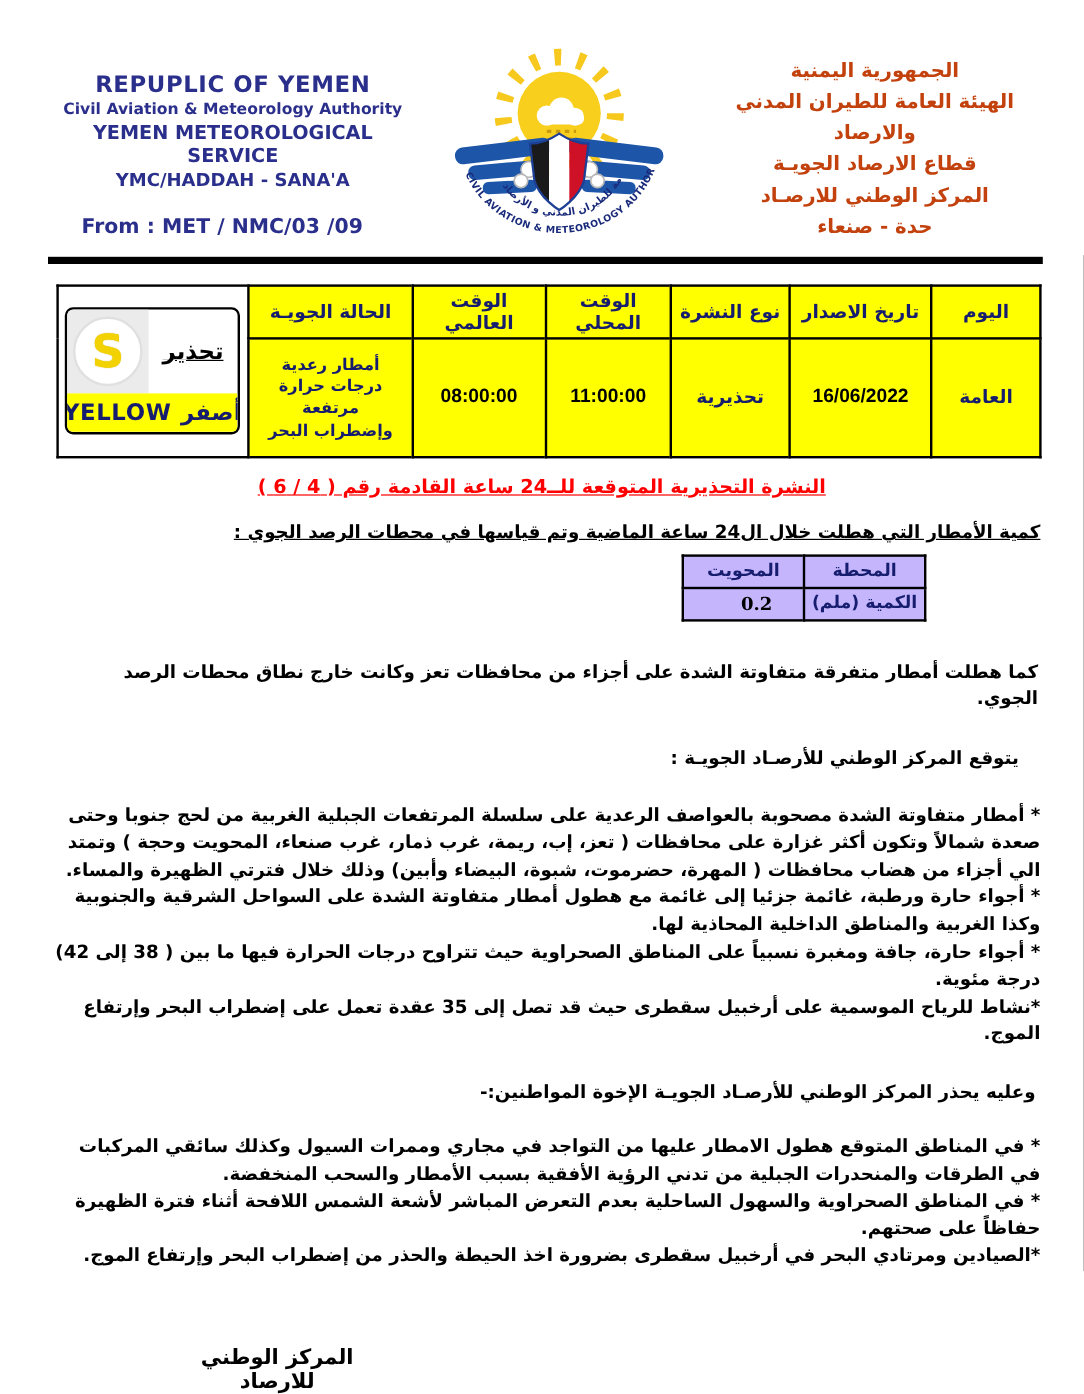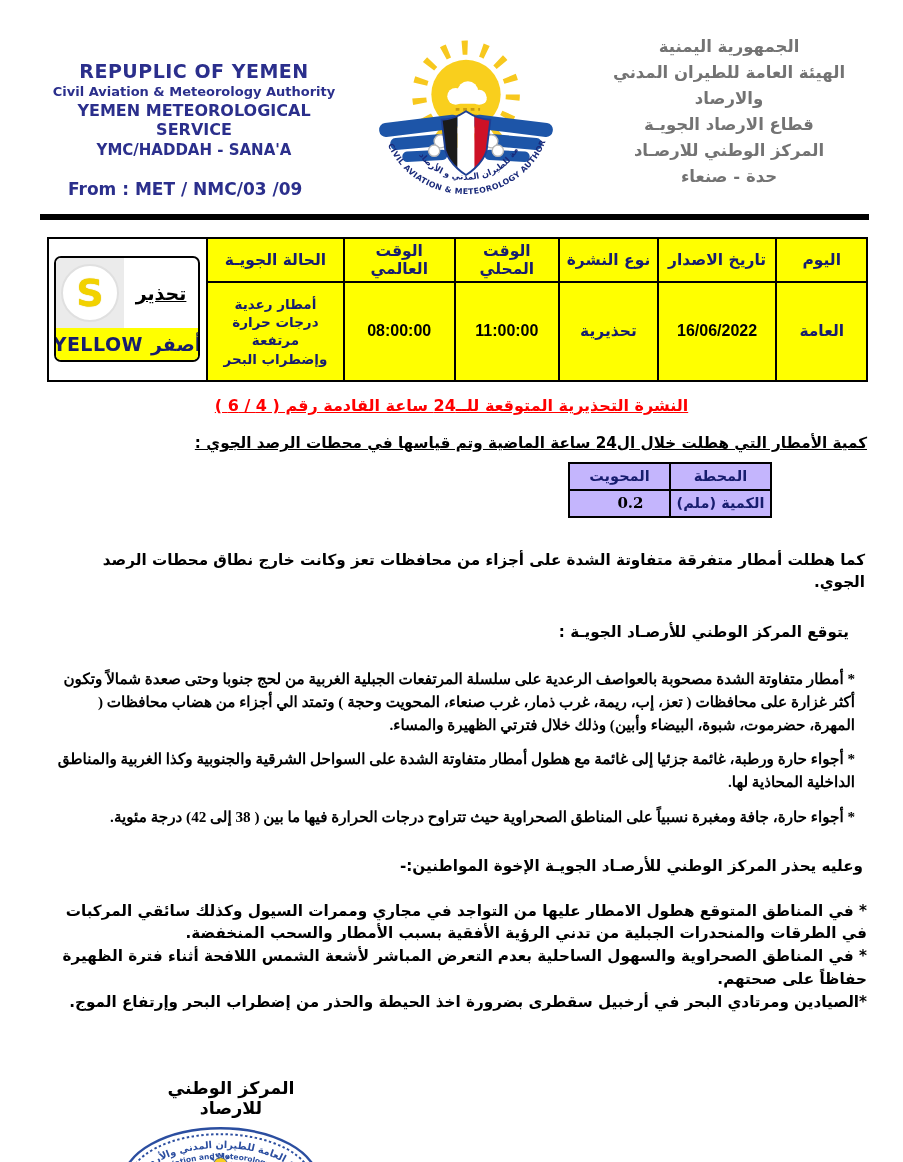--- a/index.html
+++ b/index.html
@@ -11,21 +11,21 @@
   }
   
   .header { display:flex; padding:26px 28px 0 40px; align-items:flex-start; }
   .hdr-left { width:308px; text-align:center; color:#2b2f8c; margin-top:34px; }
   .hdr-left .l1 { font-size:19px; letter-spacing:.5px; }
   .hdr-left .l2 { font-size:13px; margin-top:2px; }
   .hdr-left .l3 { font-size:16px; margin-top:2px; }
   .hdr-left .l4 { font-size:15px; margin-top:2px; }
   .hdr-from { text-align:left; font-size:17px; margin:20px 0 0 28px; color:#2b2f8c; }
   .hdr-logo { flex:1; display:flex; justify-content:center; margin-top:2px; }
-  .hdr-right { width:292px; text-align:center; color:#737373; margin-top:8px;
+  .hdr-right { width:292px; text-align:center; color:#c2410c; margin-top:20px;
                font-size:16.5px; line-height:26px; direction:rtl; }
   .rule { height:6px; background:#000; margin:10px 34px 0 40px; }
   
   .wtable-wrap { margin:17px 35px 0 47px; }
   table.wtable { border-collapse:collapse; direction:rtl; width:821px; table-layout:fixed; }
   table.wtable th, table.wtable td {
     border:2.5px solid #000; background:#ffff00; text-align:center; vertical-align:middle;
     font-weight:bold;
   }
   table.wtable th { height:44px; font-size:15.5px; color:#171d6e; }
@@ -54,21 +54,21 @@
   .stable-wrap { direction:rtl; padding-right:131px; margin-top:7px; }
   table.stable { border-collapse:collapse; direction:rtl; }
   table.stable td { border:2.5px solid #000; background:#c4b5fd; width:101px; height:27px;
                     text-align:center; font-size:14.5px; color:#171d6e; font-weight:bold; }
   table.stable td.num { color:#000; font-family:"DejaVu Serif","Liberation Serif",serif; font-size:15px;padding-left:22px; }
   
   .body-txt { direction:rtl; text-align:right; font-size:15.2px; line-height:1.5; }
   .note { padding:0 38px 0 48px; margin-top:31px; }
   .intro { padding:0 54px 0 48px; margin-top:27px; }
   .items { padding:0 36px 0 40px; margin-top:24px; }
-  .items p { margin:12px;font-family:Liberation Serif, serif; }
+  .items p { margin:0; }
   .warn-intro { padding:0 40px 0 48px; margin-top:26px; }
   .warn-items { padding:0 36px 0 40px; margin-top:22px; }
   
   .footer-sig { margin:64px 0 0 136px; font-size:17.5px; width:190px; text-align:center; }
   .stamp-wrap { margin:4px 0 0 118px; width:205px; }
 </style>
 </head>
 <body>
 
 <div class="page">
@@ -218,20 +218,21 @@
   </div>
 
   <p class="body-txt note">كما هطلت أمطار متفرقة متفاوتة الشدة على أجزاء من محافظات تعز وكانت خارج نطاق محطات الرصد الجوي.</p>
 
   <p class="body-txt intro">يتوقع المركز الوطني للأرصـاد الجويـة :</p>
 
   <div class="body-txt items">
     <p>* أمطار متفاوتة الشدة مصحوبة  بالعواصف الرعدية على سلسلة المرتفعات الجبلية الغربية  من لحج جنوبا وحتى صعدة شمالاً وتكون أكثر غزارة على محافظات ( تعز، إب، ريمة،  غرب ذمار، غرب صنعاء، المحويت وحجة ) وتمتد الي أجزاء من هضاب محافظات ( المهرة، حضرموت، شبوة، البيضاء وأبين) وذلك خلال فترتي الظهيرة والمساء.</p>
     <p>* أجواء حارة ورطبة، غائمة جزئيا إلى غائمة مع هطول أمطار متفاوتة الشدة على السواحل الشرقية والجنوبية وكذا الغربية والمناطق الداخلية المحاذية لها.</p>
     <p>* أجواء حارة، جافة ومغبرة نسبياً على المناطق الصحراوية حيث تتراوح درجات الحرارة فيها ما بين ( 38 إلى 42) درجة مئوية.</p>
+    <p>*نشاط للرياح الموسمية على أرخبيل سقطرى حيث قد تصل إلى 35 عقدة تعمل على إضطراب البحر وإرتفاع الموج.</p>
   </div>
 
   <p class="body-txt warn-intro">وعليه يحذر المركز الوطني للأرصـاد الجويـة الإخوة المواطنين:-</p>
 
   <div class="body-txt warn-items">
     <p>* في المناطق المتوقع هطول الامطار عليها من التواجد في مجاري وممرات السيول وكذلك سائقي المركبات في الطرقات والمنحدرات الجبلية من تدني الرؤية الأفقية بسبب الأمطار والسحب المنخفضة.</p>
     <p>* في المناطق الصحراوية والسهول الساحلية بعدم التعرض المباشر لأشعة الشمس اللافحة أثناء فترة الظهيرة حفاظاً على صحتهم.</p>
     <p>*الصيادين ومرتادي البحر في أرخبيل سقطرى بضرورة اخذ الحيطة والحذر من إضطراب البحر وإرتفاع الموج.</p>
   </div>
 

